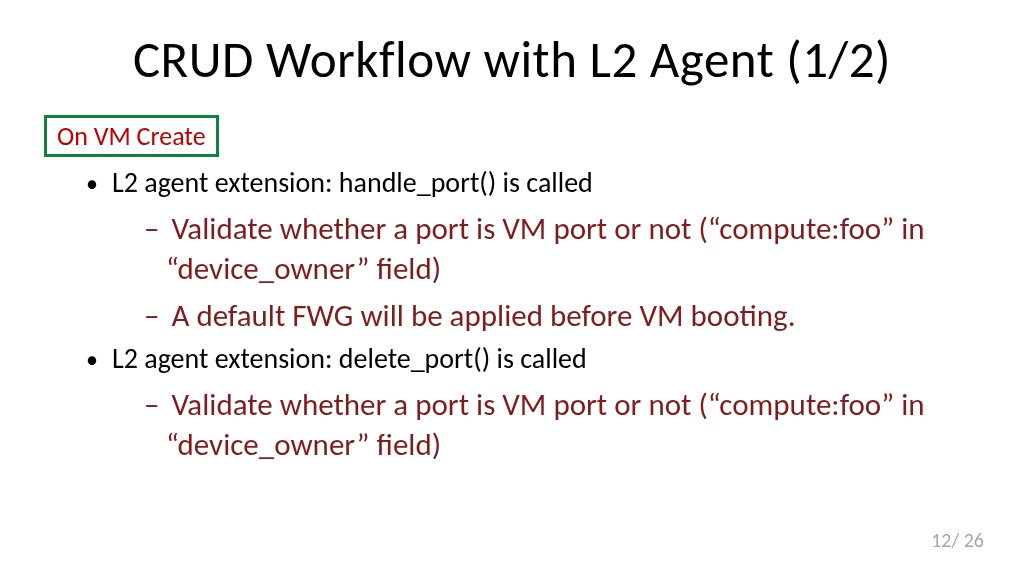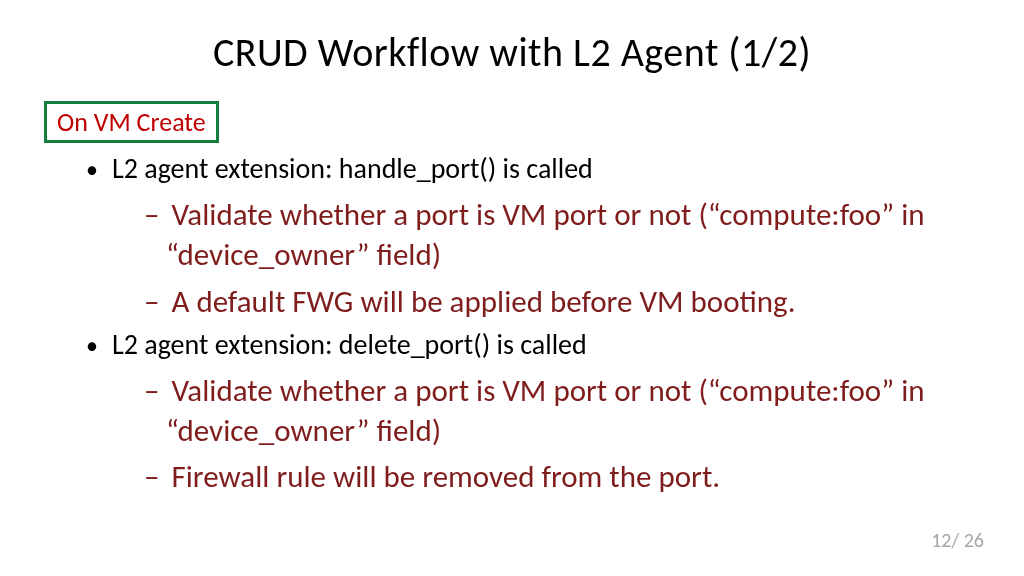--- a/index.html
+++ b/index.html
@@ -9,21 +9,21 @@
     background: white;
     font-family: Calibri, "Segoe UI", Arial, sans-serif;
     color: #000;
     position: relative;
     overflow: hidden;
   }
   .slide {
     padding: 28px 48px 20px 48px;
   }
   .title {
-    font-size: 40px;
+    font-size: 51px;
     font-weight: 400;
     text-align: center;
     margin-bottom: 18px;
     letter-spacing: 0.5px;
   }
   .section-label {
     display: inline-block;
     border: 3px solid #15803d;
     color: #c00000;
     font-size: 26px;
@@ -74,20 +74,19 @@
   <div>
     <div class="section-label">On VM Create</div>
     <div class="bullet-l1">L2 agent extension:  handle_port() is called</div>
     <div class="bullet-l2">Validate whether a port is VM port or not (“compute:foo” in “device_owner” field)</div>
     <div class="bullet-l2">A default FWG will be applied before VM booting.</div>
   </div>
 
   <div>
     <div class="bullet-l1">L2 agent extension: delete_port() is called</div>
     <div class="bullet-l2">Validate whether a port is VM port or not (“compute:foo” in “device_owner” field)</div>
-    <div class="bullet-l2">Firewall rule will be removed from the port.</div>
   </div>
 
 </div>
 
 <div class="page-num">
   <span>12</span><span>/</span> <span>26</span>
 </div>
 
 </body></html>

